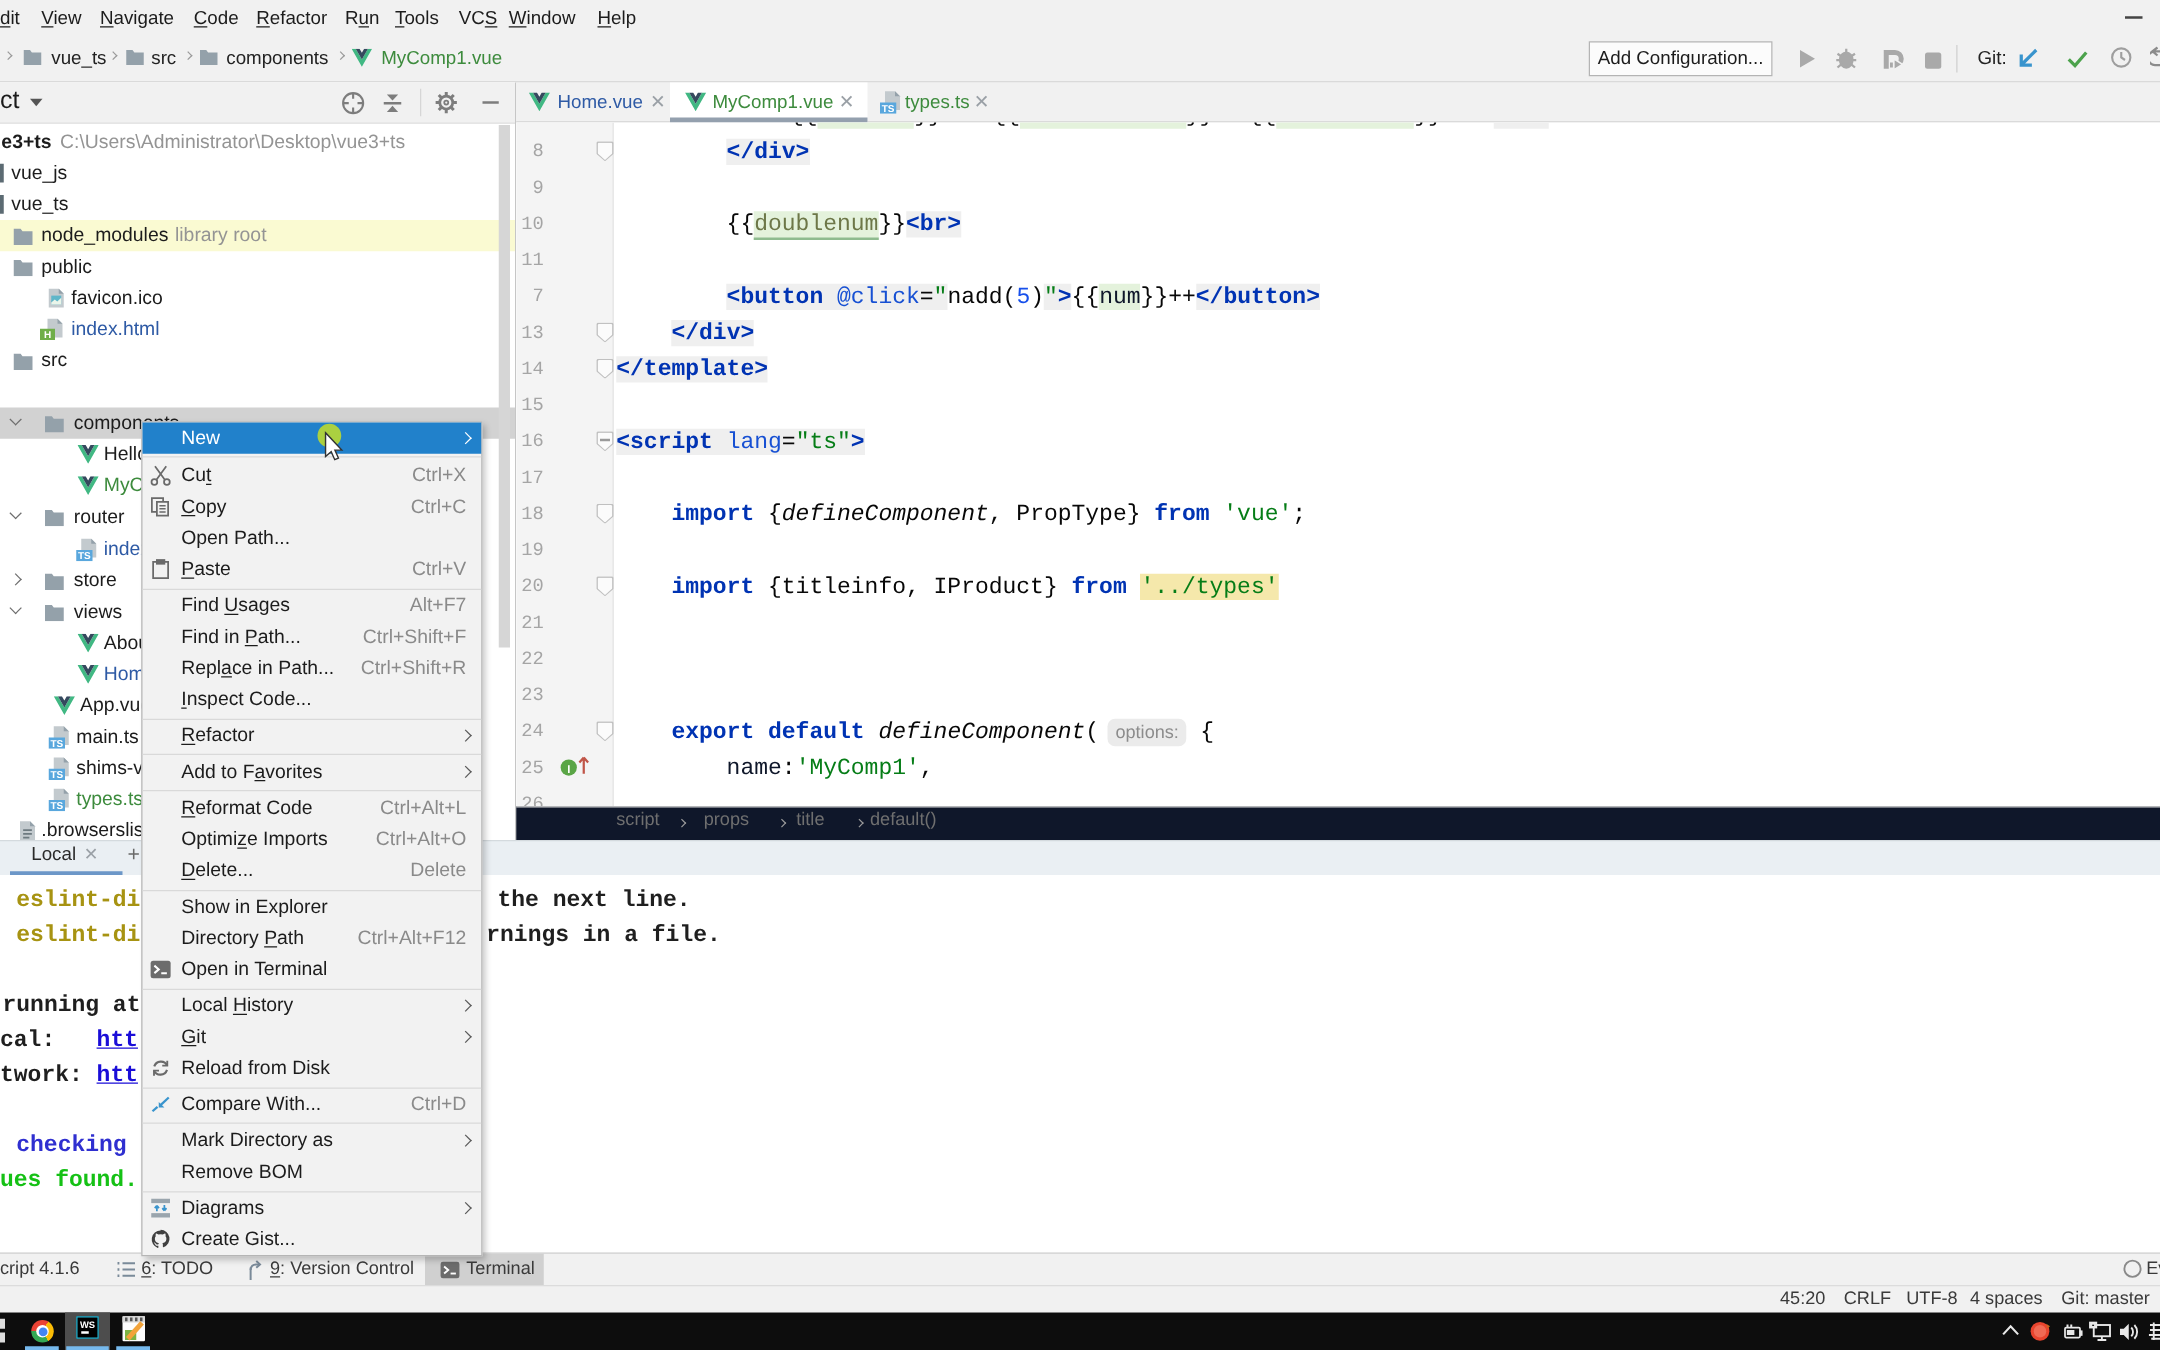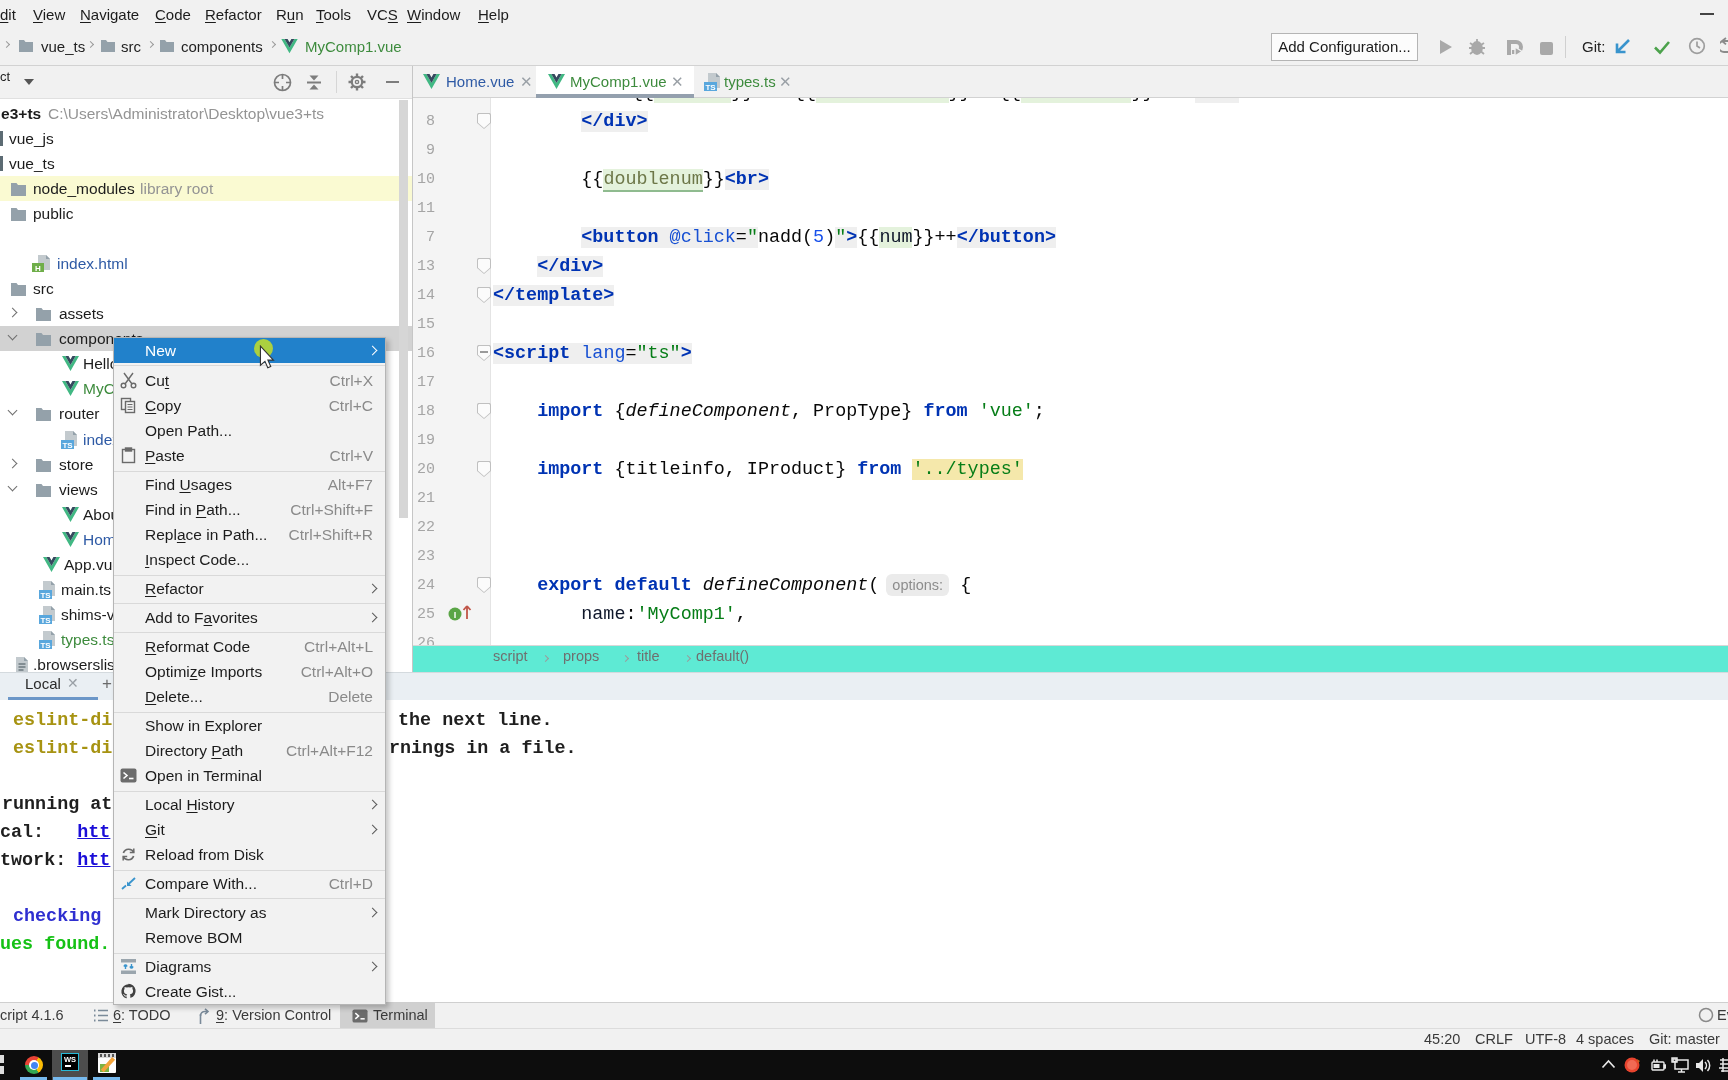--- a/index.html
+++ b/index.html
@@ -35,21 +35,21 @@
 .nb{color:#1750eb}
 .pp{color:#0f172a}
 .it{font-style:italic}
 .gb{background:#efefef}
 .grb{background:#e4f2dc}
 .ylb{background:#f5e8ab}
 .fold{position:absolute;left:64px;width:14px;height:16px}
 .fold i{position:absolute;left:0;top:0;width:14px;height:16px;background:#c0c0c0;clip-path:polygon(8% 0,92% 0,100% 8%,100% 62%,50% 100%,0 62%,0 8%)}
 .fold b{position:absolute;left:1px;top:1px;width:12px;height:14px;background:#fbfbfb;clip-path:polygon(8% 0,92% 0,100% 8%,100% 62%,50% 100%,0 62%,0 8%)}
 
-#crumbs{left:413px;top:645px;width:1315px;height:27px;background:#5eead4;border-top:1px solid #d8d8d8;font-size:14.5px;color:#6f6f6f}
+#crumbs{left:413px;top:645px;width:1315px;height:27px;background:#0f172a;border-top:1px solid #d8d8d8;font-size:14.5px;color:#6f6f6f}
 
 #termstrip{left:0;top:672px;width:1728px;height:28px;background:#eaeff3;border-top:1px solid #d4dade}
 #termbody{left:0;top:700px;width:1728px;height:302px;background:#fff}
 .t{position:absolute;font-family:"Liberation Mono",monospace;font-size:18.4px;white-space:pre;height:28px;line-height:28px;font-weight:bold}
 
 #stripe{left:0;top:1002px;width:1728px;height:26px;background:#f1f1f1;border-top:1px solid #cfcfcf}
 .st{position:absolute;top:0;height:25px;line-height:25px;font-size:14.5px;color:#3a3a3a;white-space:nowrap}
 #statusbar{left:0;top:1028px;width:1728px;height:22px;background:#f1f1f1;border-top:1px solid #dcdcdc}
 .sb{position:absolute;top:0;height:21px;line-height:21px;font-size:14.5px;color:#3a3a3a}
 
@@ -124,21 +124,21 @@
       <circle cx="9" cy="9" r="7.3"></circle>
       <path d="M9 4.5V9l3 2"></path>
     </svg>
 <svg class="a" style="left:1720px;top:9px" width="8" height="20" viewBox="0 0 8 20" fill="none" stroke="#8b8b8b" stroke-width="1.8">
       <path d="M8 4H4a5.5 5.5 0 0 0 0 11h4M6 1L2 4l4 3.4"></path>
     </svg>
 </div>
 
 <div class="a" id="panel">
 <div id="phead">
-  <span style="position:absolute;left:0;top:3px;font-size:13px;color:#1c1c1c">ct</span>
+  <span style="position:absolute;left:0;top:3px;font-size:20px;color:#1c1c1c">ct</span>
   <div class="a" style="left:24px;top:13px;width:0;height:0;border-left:5px solid transparent;border-right:5px solid transparent;border-top:6px solid #555"></div>
   <svg class="a" style="left:272px;top:6px" width="21" height="21" viewBox="0 0 21 21" fill="none" stroke="#7d7d7d" stroke-width="1.7">
         <circle cx="10.5" cy="10.5" r="8"></circle>
         <path d="M10.5 2.5v4.5M10.5 14v4.5M2.5 10.5H7M14 10.5h4.5"></path>
       </svg>
   <svg class="a" style="left:304px;top:6px" width="20" height="21" viewBox="0 0 20 21">
         <path d="M3 10.5h14" stroke="#7d7d7d" stroke-width="2"></path>
         <path d="M5.5 3.5h9L10 8.4z" fill="#7d7d7d"></path>
         <path d="M5.5 17.5h9L10 12.6z" fill="#7d7d7d"></path>
       </svg>
@@ -171,41 +171,43 @@
       </svg>
       <span style="position:absolute;left:33px">node_modules</span>
       <span class="gry" style="position:absolute;left:140px">library root</span>
     </div>
 <div class="row" style="top:134.8px">
       <svg class="a" style="left:10px;top:6px" width="17" height="14">
         <path d="M1 1h5.5l1.5 2H16v11H1z" fill="#94a1aa"></path>
       </svg>
       <span style="position:absolute;left:33px">public</span>
     </div>
+<div class="row" style="top:159.9px">
+      <svg class="a" style="left:37px;top:4px" width="16" height="17">
+        <path d="M2 1h8l4 4v11H2z" fill="#c3cace"></path>
+        <path d="M10 1l4 4h-4z" fill="#94a1aa"></path>
+        <rect x="4" y="6.5" width="8" height="7" fill="#5fb6c9"></rect>
+        <path d="M4 12l2.8-2.4 2 1.6 3.2-3v5.3H4z" fill="#eaf5ea"></path>
+      </svg>
+      <span style="position:absolute;left:57px">favicon.ico</span>
+    </div>
 <div class="row" style="top:184.9px">
       <svg class="a" style="left:31px;top:3px" width="22" height="19">
         <path d="M7 1h8l4 4v11H7z" fill="#c3cace"></path>
         <path d="M15 1l4 4h-4z" fill="#94a1aa"></path>
         <rect x="1" y="9" width="12" height="9" fill="#6fae49"></rect>
         <text x="7" y="16.5" font-size="8" font-weight="bold" fill="#fff" text-anchor="middle" font-family="Liberation Sans">H</text>
       </svg>
       <span class="blu" style="position:absolute;left:57px">index.html</span>
     </div>
 <div class="row" style="top:210px">
       <svg class="a" style="left:10px;top:6px" width="17" height="14">
         <path d="M1 1h5.5l1.5 2H16v11H1z" fill="#94a1aa"></path>
       </svg>
       <span style="position:absolute;left:33px">src</span>
-    </div>
-<div class="row" style="top:235.1px">
-      <div class="chev che" style="left:9px;top:8px"></div>
-      <svg class="a" style="left:35px;top:6px" width="17" height="14">
-        <path d="M1 1h5.5l1.5 2H16v11H1z" fill="#94a1aa"></path>
-      </svg>
-      <span style="position:absolute;left:59px">assets</span>
     </div>
 <div class="row" style="top:260.2px;background:#d2d2d2">
       <div class="chev chv" style="left:9px;top:6px"></div>
       <svg class="a" style="left:35px;top:6px" width="17" height="14">
         <path d="M1 1h5.5l1.5 2H16v11H1z" fill="#94a1aa"></path>
       </svg>
       <span style="position:absolute;left:59px">components</span>
     </div>
 <div class="row" style="top:285.2px">
       <svg class="a" style="left:62px;top:5px" width="17" height="15" viewBox="0 0 24 21">

